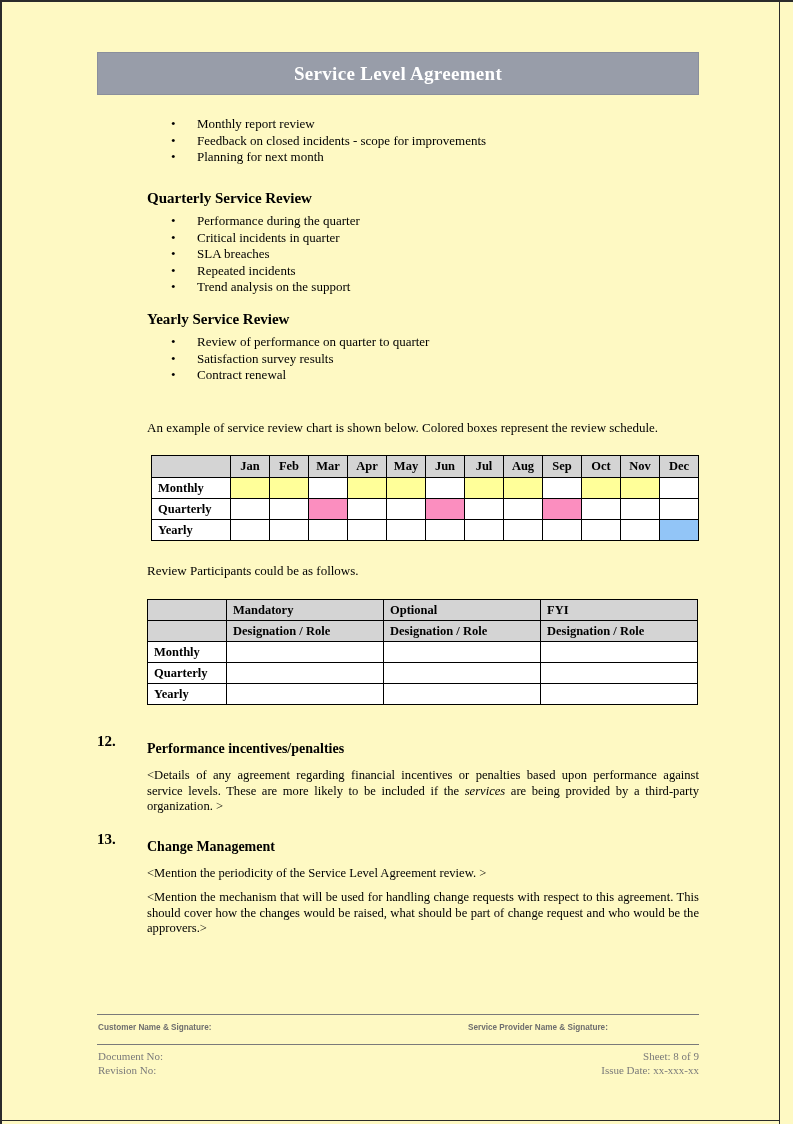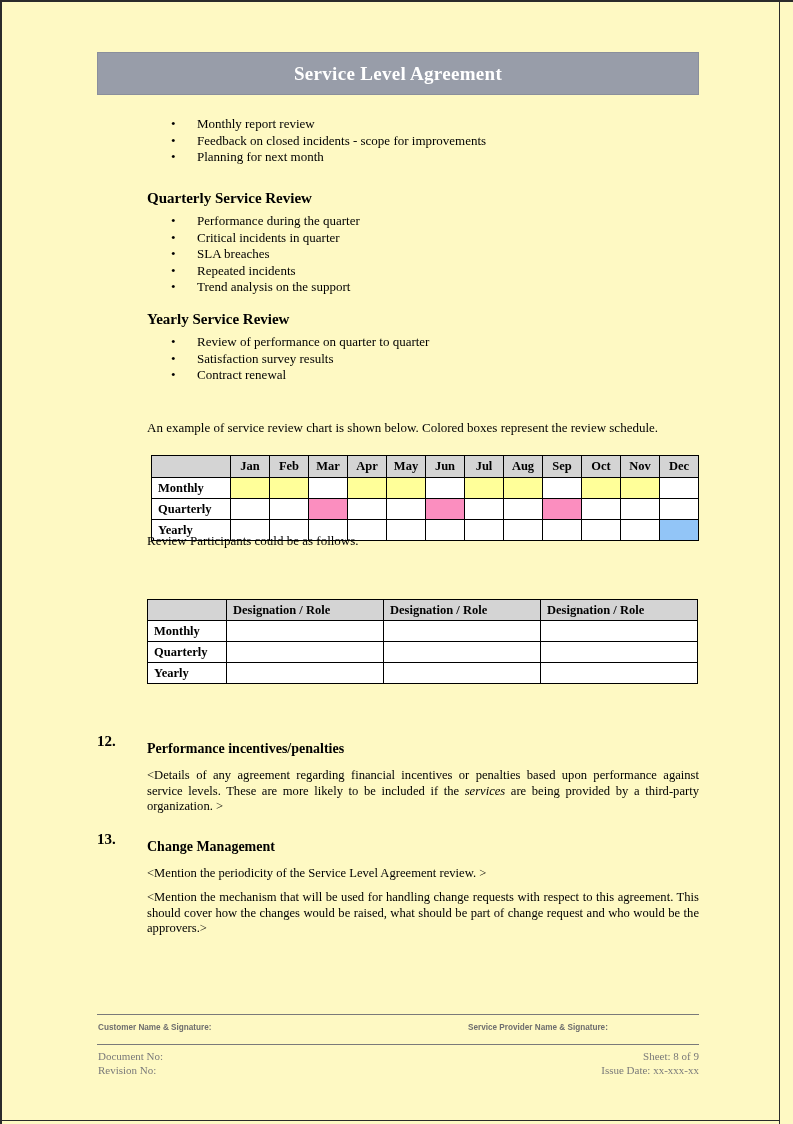--- a/index.html
+++ b/index.html
@@ -312,24 +312,30 @@
             <td class="slot" style="background: rgb(255, 255, 255);"></td>
             <td class="slot" style="background: rgb(255, 255, 255);"></td>
             <td class="slot" style="background: rgb(255, 255, 255);"></td>
             <td class="slot" style="background: rgb(255, 255, 255);"></td>
             <td class="slot" style="background: rgb(255, 255, 255);"></td>
             <td class="slot" style="background: rgb(146, 197, 247);"></td>
           </tr>
         </tbody>
     </table>
 
-    <div class="para" style="left:145px; top:531px; width:560px;">Review Participants could be as follows.</div>
+    <div class="para" style="left:145px; top:561px; width:560px;">Review Participants could be as follows.</div>
 
     <table class="doc-table" id="participants-table">
       <tbody>
+          <tr>
+            <th class="hdr-blank"></th>
+            <th class="hdr-cell">Mandatory</th>
+            <th class="hdr-cell">Optional</th>
+            <th class="hdr-cell">FYI</th>
+          </tr>
           <tr>
             <th class="hdr-blank"></th>
             <th class="hdr-cell">Designation / Role</th>
             <th class="hdr-cell">Designation / Role</th>
             <th class="hdr-cell">Designation / Role</th>
           </tr>
           <tr>
             <td class="row-label">Monthly</td>
             <td class="blank-cell"></td>
             <td class="blank-cell"></td>

